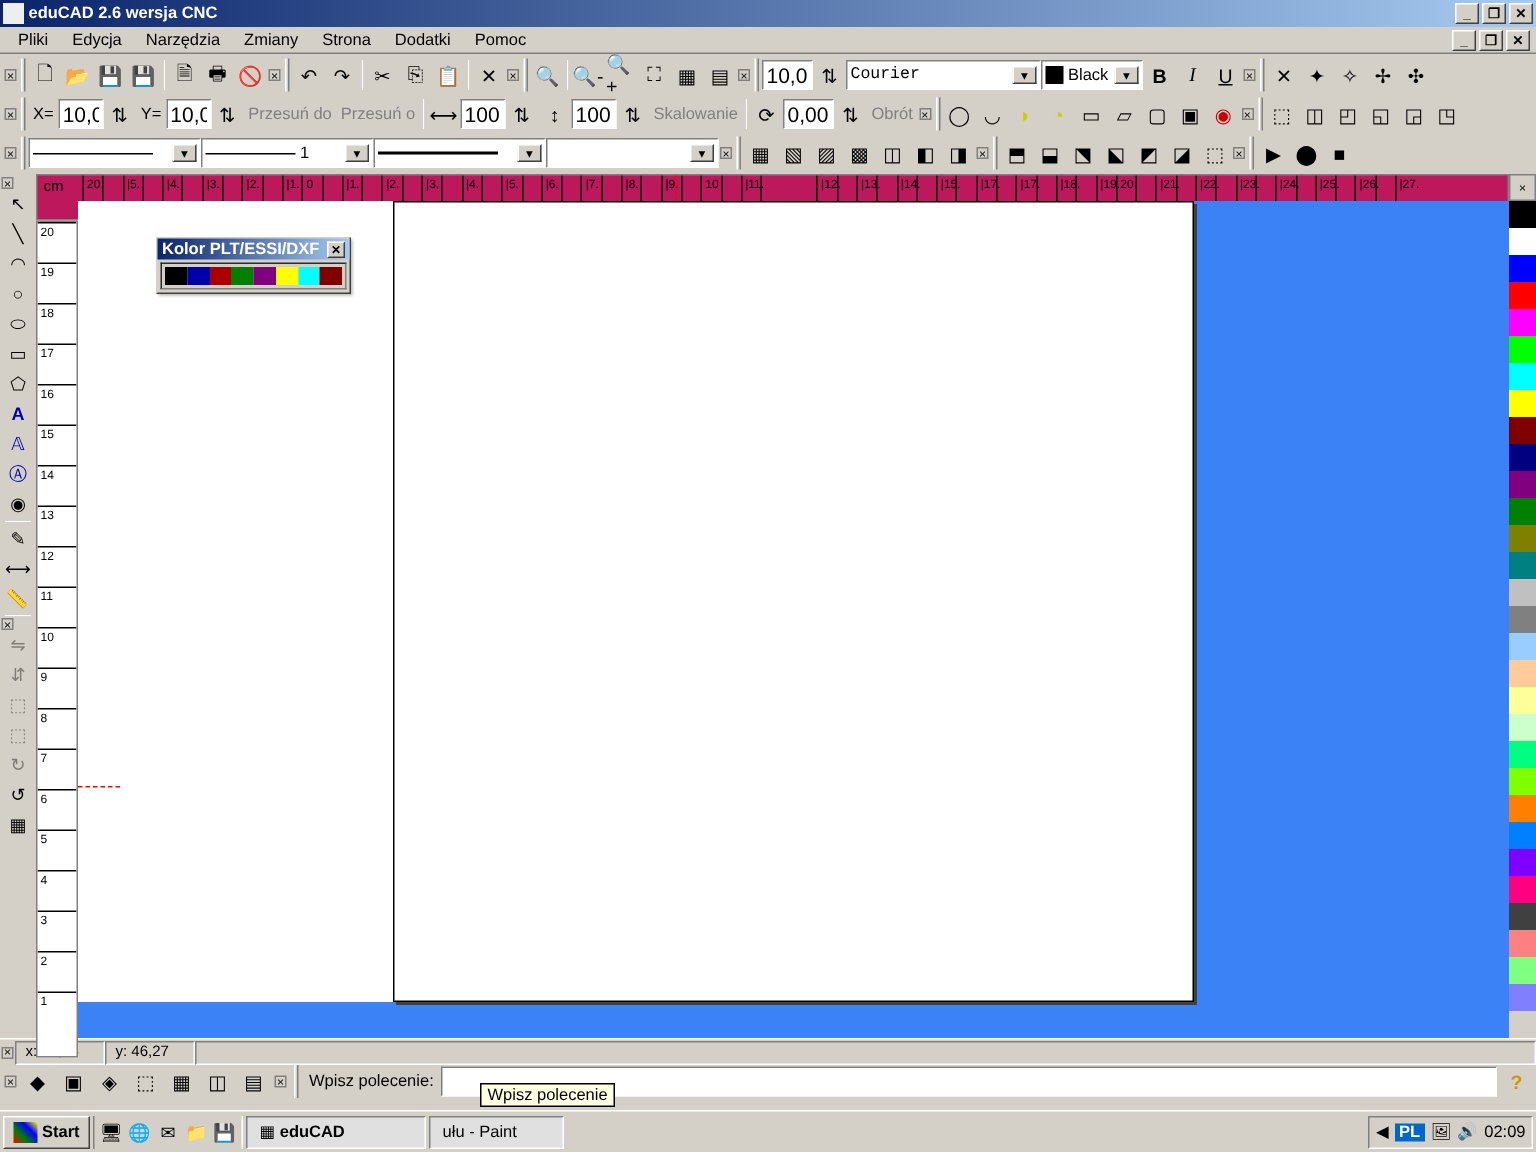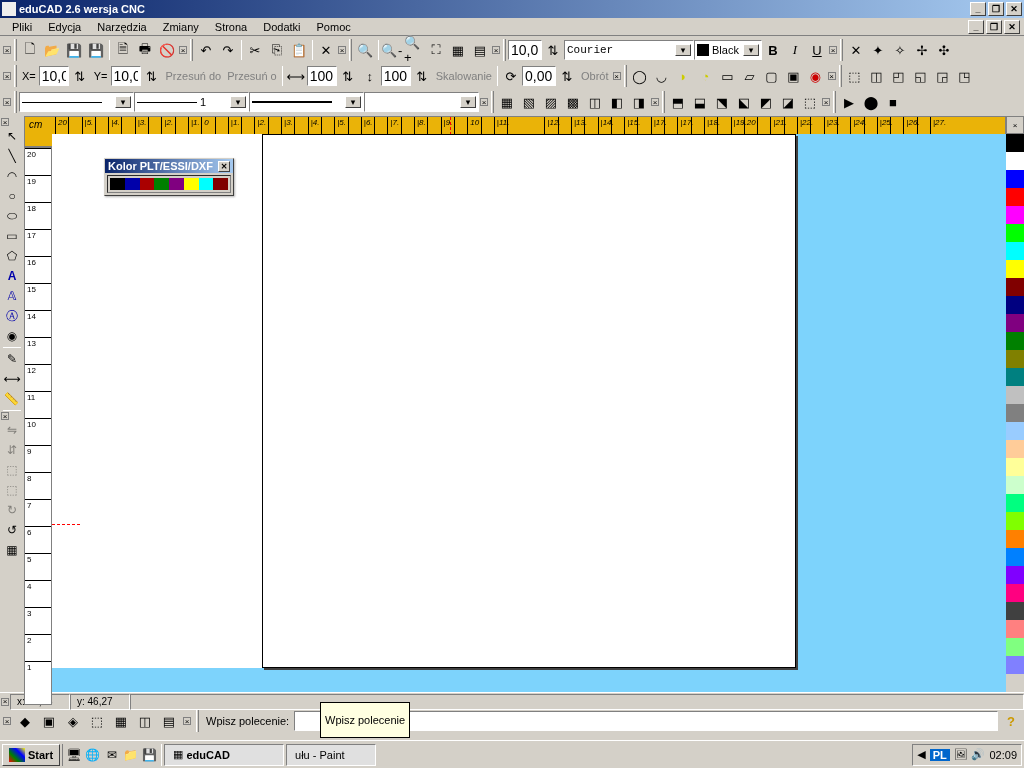--- a/index.html
+++ b/index.html
@@ -19,48 +19,48 @@
 .input-field { height: 20px; background: #fff; border: 1px solid; border-color: #808080 #fff #fff #808080; padding: 0 2px; font-size: 14px; }
 .dropdown { height: 20px; background: #fff; border: 1px solid; border-color: #808080 #fff #fff #808080; display: flex; align-items: center; padding: 0 2px; position: relative; }
 .dropdown::after { content: "▾"; position: absolute; right: 2px; background: #d4d0c8; width: 14px; text-align: center; border: 1px solid; border-color: #fff #404040 #404040 #fff; font-size: 9px; }
 .label { padding: 0 3px; color: #808080; }
 .label-active { padding: 0 3px; color: #000; }
 .workspace { display: flex; height: 576px; }
 .left-toolbox { width: 24px; background: #d4d0c8; display: flex; flex-direction: column; align-items: center; padding-top: 2px; }
 .left-toolbox .tbtn { width: 20px; height: 20px; font-size: 12px; }
 .left-toolbox .mini-sep { width: 18px; height: 1px; background: #808080; border-bottom: 1px solid #fff; margin: 1px 0; }
 .canvas-area { flex: 1; position: relative; background: #d4d0c8; }
-.ruler-h { height: 31px; background: #eab308; border: 1px solid #808080; position: relative; overflow: hidden; white-space: nowrap; font-size: 8px; font-style: italic; }
+.ruler-h { height: 31px; background: #be185d; border: 1px solid #808080; position: relative; overflow: hidden; white-space: nowrap; font-size: 8px; }
 .ruler-h .unit-label { position: absolute; left: 4px; top: 2px; font-size: 10px; color: #000; }
 .ruler-h .ticks { position: absolute; left: 30px; top: 0; display: flex; }
 .ruler-h .tick { width: 27px; position: relative; height: 18px; border-left: 1px solid #000; }
 .ruler-h .tick span { position: absolute; left: 2px; top: 1px; font-size: 8px; }
 .ruler-v { width: 28px; background: #fff; border: 1px solid #808080; position: relative; overflow: hidden; }
 .ruler-v .tick { height: 27px; position: relative; border-top: 1px solid #000; }
 .ruler-v .tick span { position: absolute; left: 2px; top: 1px; font-size: 8px; }
 .ruler-red-mark { position: absolute; border-left: 1px dashed red; height: 18px; top: 0; }
-.canvas-inner { position: absolute; left: 28px; top: 18px; right: 0; bottom: 0; background: #7dd3fc; overflow: auto; }
+.canvas-inner { position: absolute; left: 28px; top: 18px; right: 0; bottom: 0; background: #3b82f6; overflow: auto; }
 .page { position: absolute; left: 210px; top: 0; width: 534px; height: 534px; background: #fff; border: 1px solid #000; box-shadow: 2px 2px 0 #404040; }
 .page-left { position: absolute; left: 0; top: 0; width: 210px; height: 534px; background: #fff; }
 .floating-panel { position: absolute; left: 52px; top: 24px; width: 130px; background: #d4d0c8; border: 1px solid; border-color: #d4d0c8 #404040 #404040 #d4d0c8; box-shadow: 1px 1px 2px rgba(0,0,0,0.3); }
 .floating-panel .fp-title { background: linear-gradient(to right, #0a246a, #a6caf0); color: #fff; font-weight: bold; font-size: 10px; padding: 1px 3px; display: flex; justify-content: space-between; align-items: center; }
 .floating-panel .fp-colors { display: flex; padding: 2px; border: 1px inset #808080; margin: 2px; }
 .floating-panel .fp-colors div { width: 15px; height: 12px; }
 .right-palette { width: 18px; background: #d4d0c8; display: flex; flex-direction: column; }
 .right-palette div { height: 18px; }
 .palette-x { height: 12px; font-size: 8px; display: flex; align-items: center; justify-content: center; border: 1px solid #808080; }
 .statusbar { height: 18px; background: #d4d0c8; border-top: 1px solid #fff; display: flex; align-items: center; }
 .status-cell { border: 1px solid; border-color: #808080 #fff #fff #808080; padding: 0 6px; height: 16px; display: flex; align-items: center; font-size: 10px; }
 .command-row { height: 22px; display: flex; align-items: center; background: #d4d0c8; padding: 0 2px; gap: 2px; }
 .taskbar { position: absolute; bottom: 0; left: 0; right: 0; height: 28px; background: #d4d0c8; border-top: 1px solid #fff; display: flex; align-items: center; padding: 0 2px; gap: 2px; }
 .start-btn { height: 22px; padding: 0 6px; border: 1px solid; border-color: #fff #404040 #404040 #fff; display: flex; align-items: center; font-weight: bold; gap: 3px; }
 .task-item { height: 22px; padding: 0 8px; border: 1px solid; border-color: #808080 #fff #fff #808080; display: flex; align-items: center; gap: 3px; min-width: 120px; background: #e0e0e0; }
 .task-item.active { border-color: #808080 #fff #fff #808080; }
 .tray { margin-left: auto; height: 22px; border: 1px solid; border-color: #808080 #fff #fff #808080; display: flex; align-items: center; padding: 0 4px; gap: 4px; }
-.tooltip { position: absolute; background: #ffffe1; border: 1px solid #000; padding: 11px 4px; font-size: 11px; }
+.tooltip { position: absolute; background: #ffffe1; border: 1px solid #000; padding: 1px 4px; font-size: 11px; }
 .quick-launch { display: flex; gap: 1px; padding: 0 2px; border-left: 1px solid #808080; border-right: 1px solid #fff; height: 22px; align-items: center; }
 .ql-icon { width: 18px; height: 18px; display: flex; align-items: center; justify-content: center; font-size: 12px; }
 </style>
 </head>
 <body>
 
 <div class="titlebar">
   <span class="icon"></span>
   <span>eduCAD 2.6 wersja CNC</span>
   <span class="spacer"></span>

